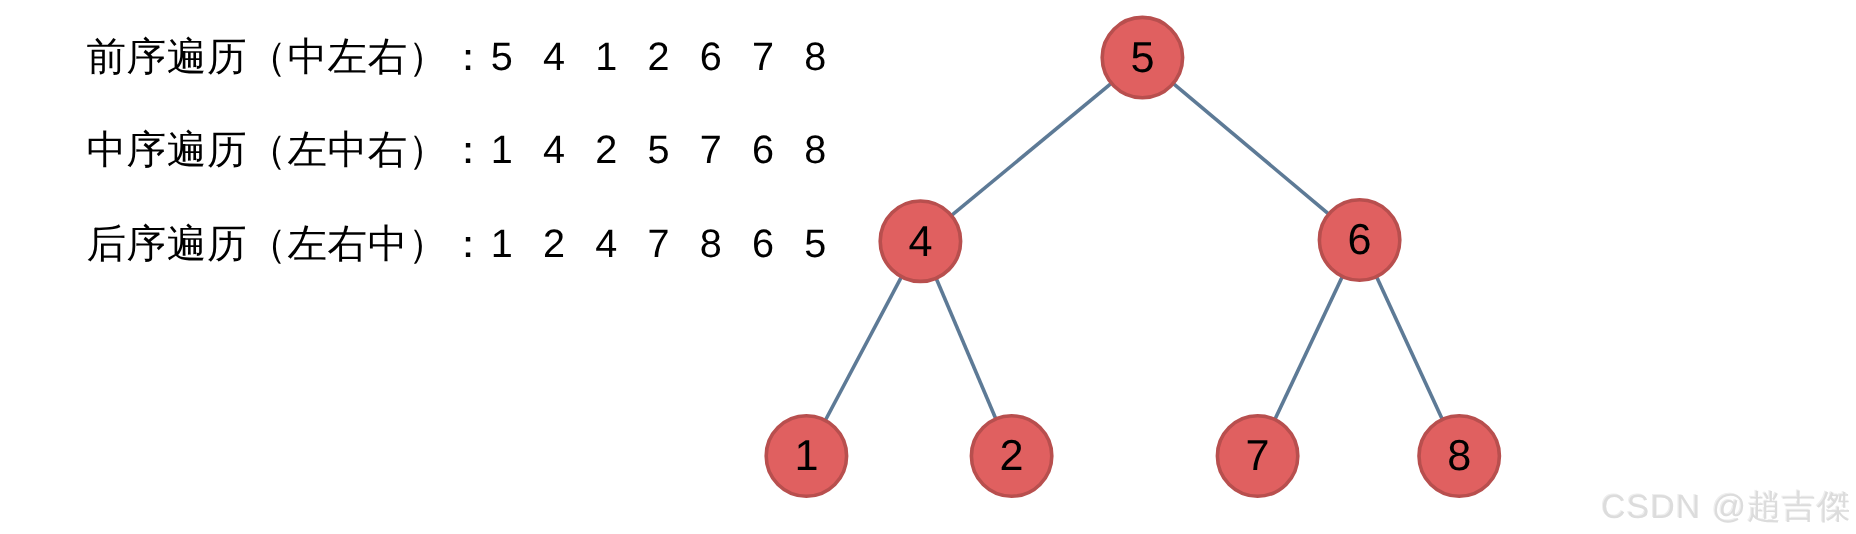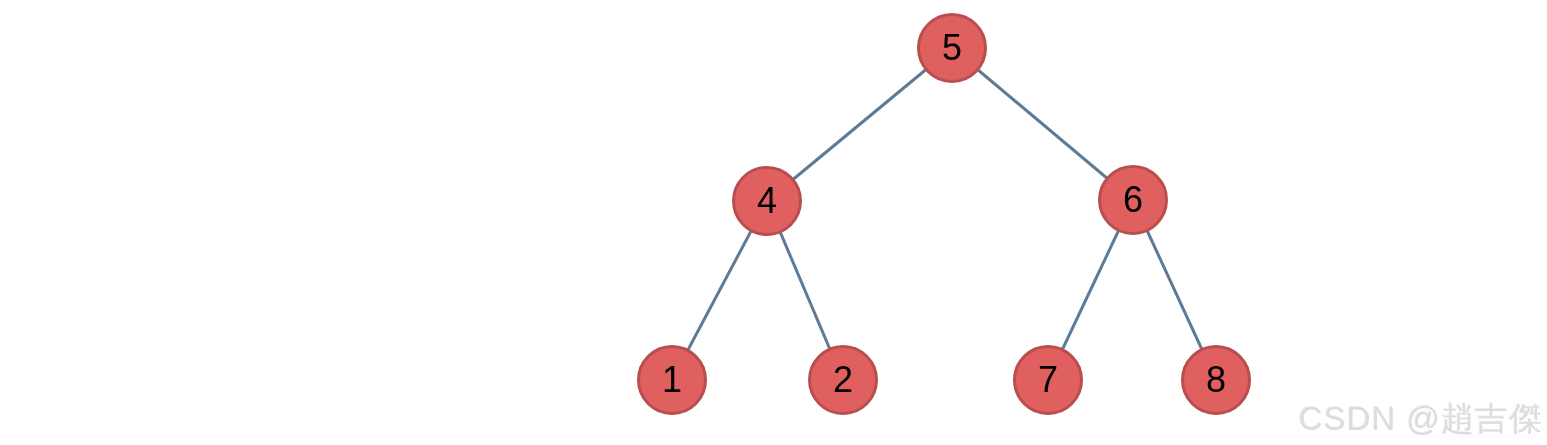--- a/index.html
+++ b/index.html
@@ -50,21 +50,21 @@
     align-items: center;
     justify-content: center;
     font-size: 36px;
     color: #000000;
     background: #e06060;
   }
   .watermark {
     position: absolute;
     right: 4px;
     bottom: 3px;
-    font-size: 33px;
+    font-size: 28px;
     color: #dcdcdc;
     letter-spacing: 1px;
     text-shadow: 1px 1px 0 #ffffff, -1px -1px 0 #eeeeee;
     white-space: nowrap;
   }
 </style>
 </head>
 <body>
 
 <div class="canvas">
@@ -81,16 +81,27 @@
   <div id="tree-nodes">
       <div class="tree-node" style="left: 917px; top: 13px; width: 70px; height: 70px; background: rgb(224, 96, 96); border-color: rgb(184, 79, 78);">5</div>
       <div class="tree-node" style="left: 732px; top: 166px; width: 70px; height: 70px; background: rgb(224, 96, 96); border-color: rgb(184, 79, 78);">4</div>
       <div class="tree-node" style="left: 1098px; top: 165px; width: 70px; height: 70px; background: rgb(224, 96, 96); border-color: rgb(184, 79, 78);">6</div>
       <div class="tree-node" style="left: 637px; top: 345px; width: 70px; height: 70px; background: rgb(224, 96, 96); border-color: rgb(184, 79, 78);">1</div>
       <div class="tree-node" style="left: 808px; top: 345px; width: 70px; height: 70px; background: rgb(224, 96, 96); border-color: rgb(184, 79, 78);">2</div>
       <div class="tree-node" style="left: 1013px; top: 345px; width: 70px; height: 70px; background: rgb(224, 96, 96); border-color: rgb(184, 79, 78);">7</div>
       <div class="tree-node" style="left: 1181px; top: 345px; width: 70px; height: 70px; background: rgb(224, 96, 96); border-color: rgb(184, 79, 78);">8</div>
     </div>
 
+  <div class="traversal-list">
+    <div class="traversal-line">
+      <span>前序遍历（中左右）：</span><span class="seq">5 4 1 2 6 7 8</span>
+    </div>
+    <div class="traversal-line">
+      <span>中序遍历（左中右）：</span><span class="seq">1 4 2 5 7 6 8</span>
+    </div>
+    <div class="traversal-line">
+      <span>后序遍历（左右中）：</span><span class="seq">1 2 4 7 8 6 5</span>
+    </div>
+  </div>
 
   <div class="watermark">CSDN @趙吉傑</div>
 
 </div>
 
 </body></html>

